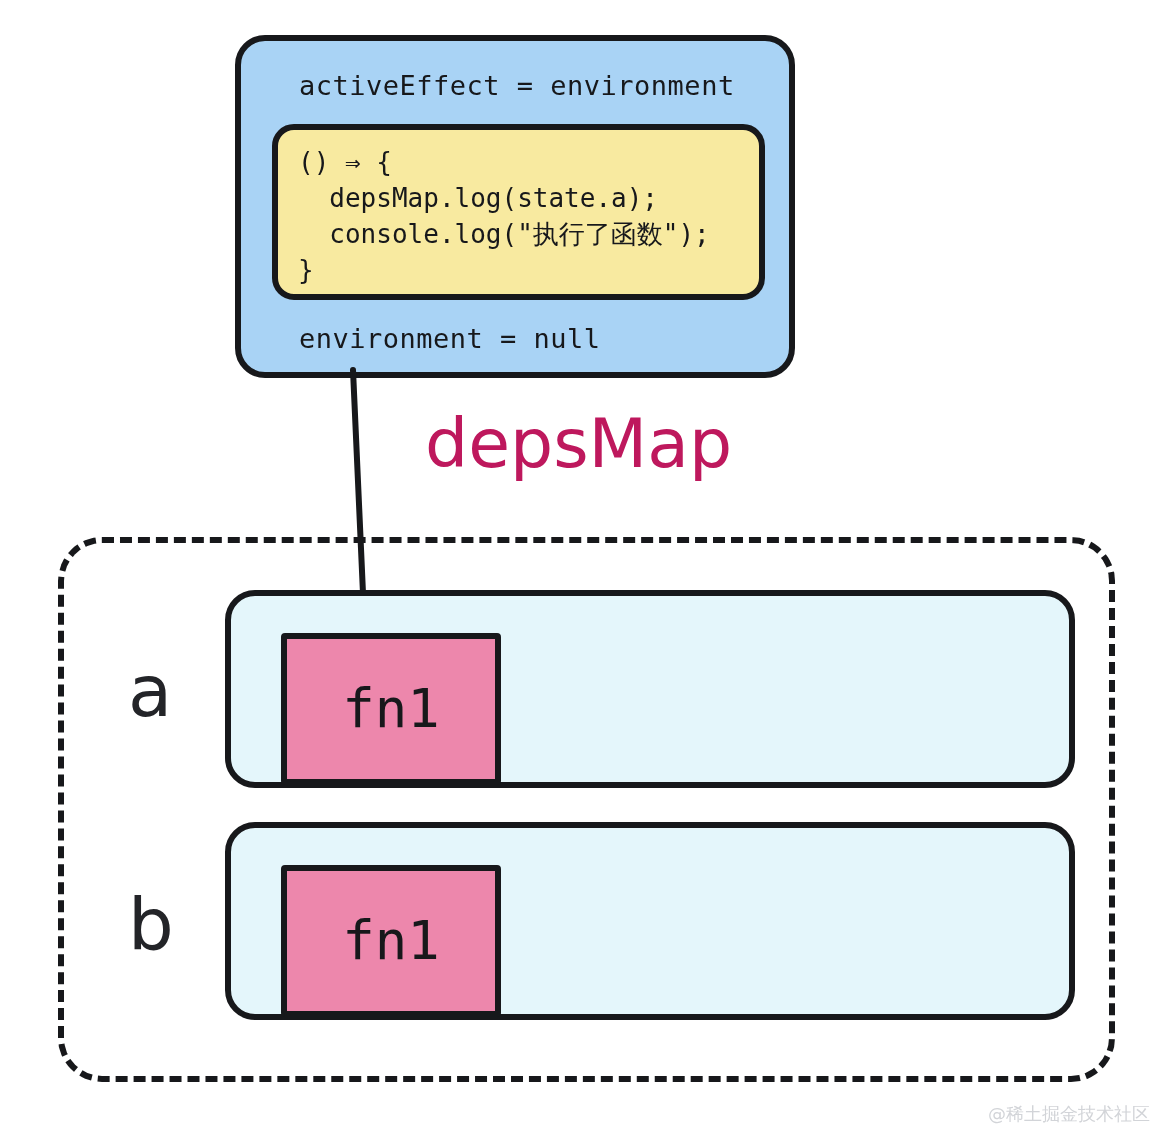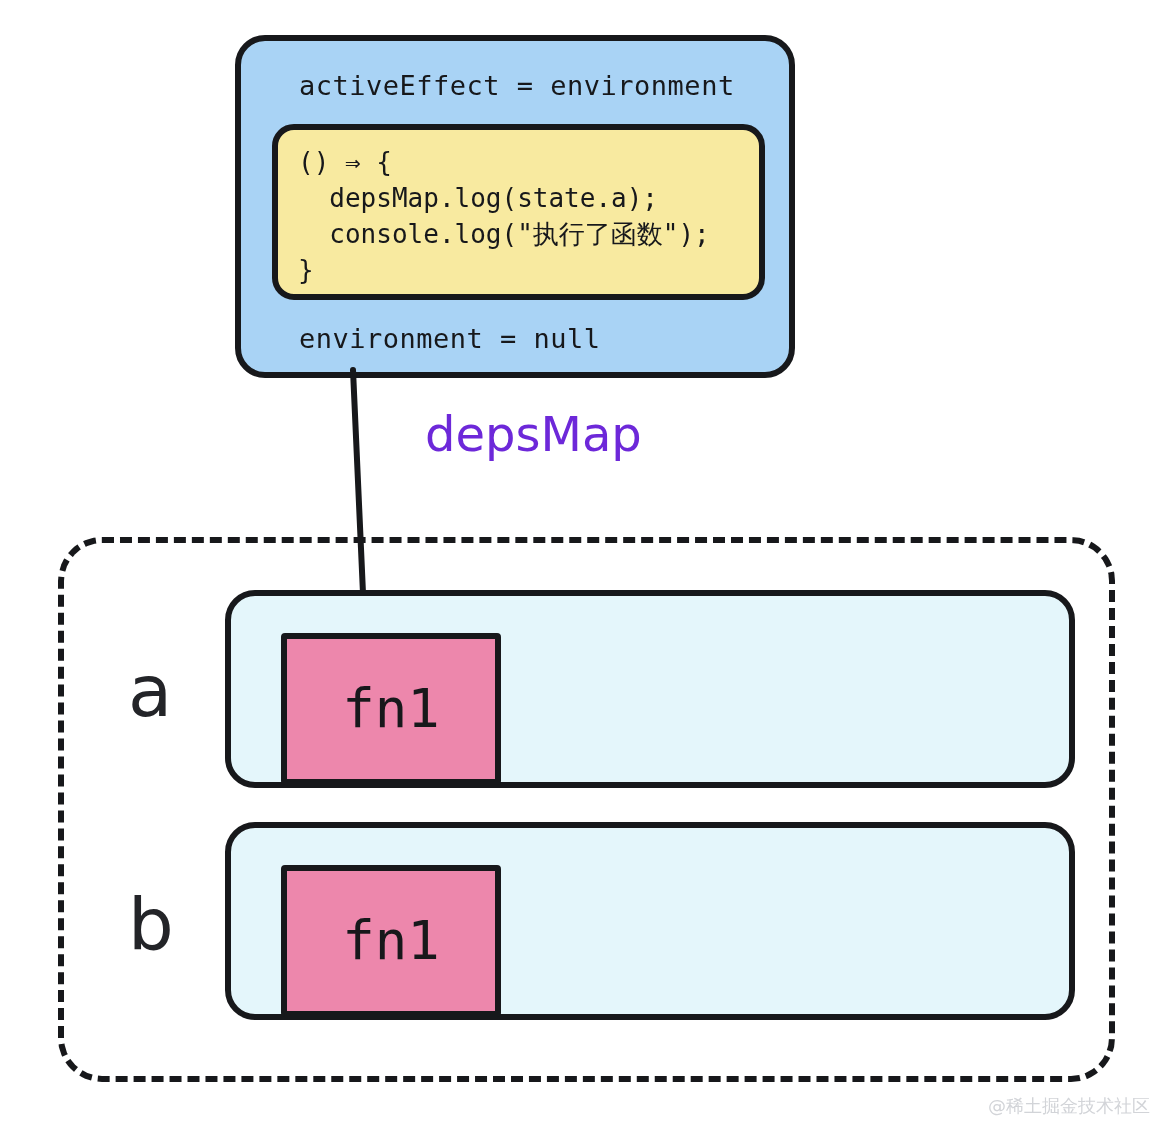--- a/index.html
+++ b/index.html
@@ -62,23 +62,23 @@
     color: #17181b;
     white-space: pre;
   }
 
   
   .deps-label {
     position: absolute;
     left: 425px;
     top: 410px;
     font-family: "DejaVu Sans", "Liberation Sans", sans-serif;
-    font-size: 48px;
+    font-size: 68px;
     line-height: 1;
-    color: #6d28d9;
+    color: #be185d;
     white-space: pre;
   }
 
   
   .arrow-svg {
     position: absolute;
     left: 320px;
     top: 370px;
     width: 120px;
     height: 290px;
@@ -140,21 +140,21 @@
     font-size: 54px;
     line-height: 1;
     color: #17181b;
     white-space: pre;
   }
 
   
   .watermark {
     position: absolute;
     right: 14px;
-    bottom: 18px;
+    bottom: 10px;
     font-family: "DejaVu Sans", "Liberation Sans", sans-serif;
     font-size: 18px;
     color: #d2d4d8;
     white-space: pre;
   }
 </style>
 </head>
 <body>
 
 <div id="stage">

